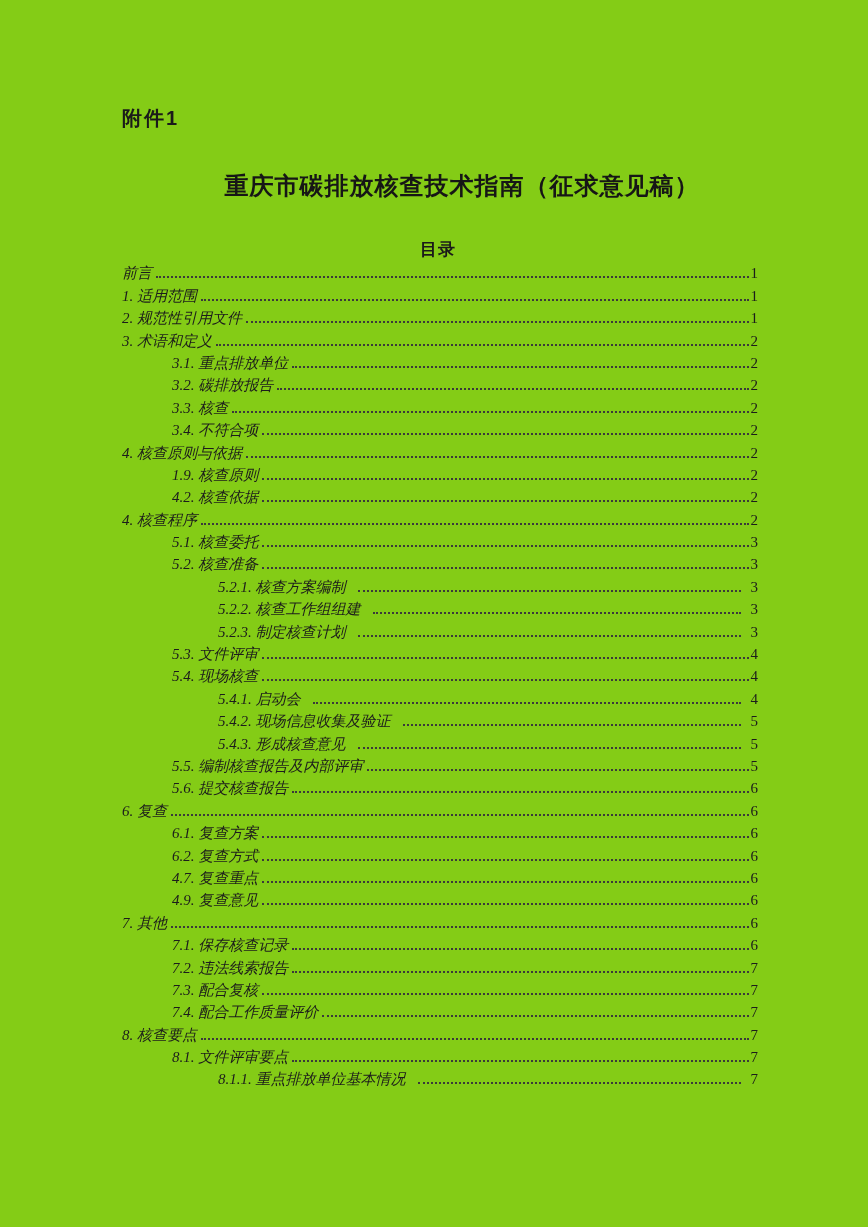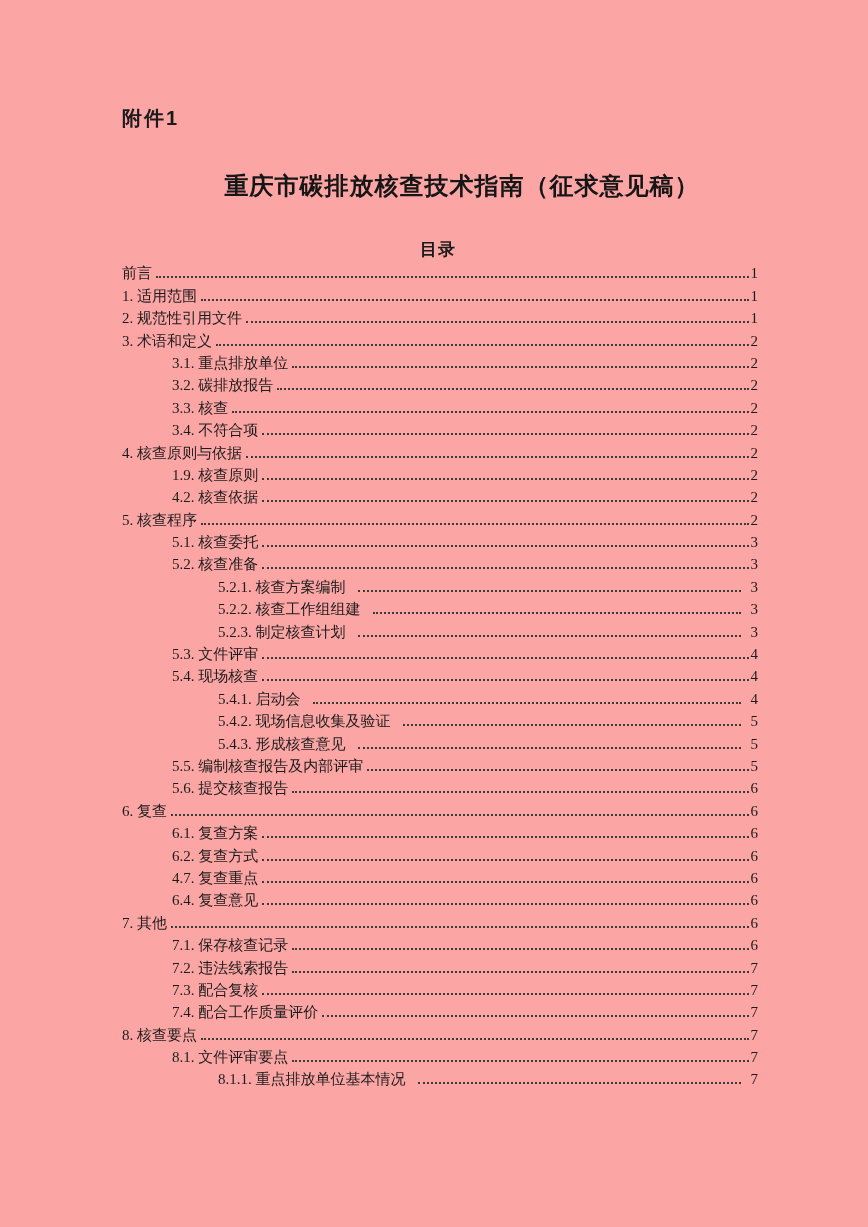--- a/index.html
+++ b/index.html
@@ -4,21 +4,21 @@
 <style>
   html, body {
     margin: 0;
     padding: 0;
     background: #ffffff;
   }
   .page {
     position: relative;
     width: 868px;
     height: 1227px;
-    background: #fca5a5;
+    background: #84cc16;
     font-family: "Liberation Serif", "DejaVu Serif", serif;
     color: #1c1c1c;
     overflow: hidden;
   }
   .attachment-label {
     position: absolute;
     left: 122px;
     top: 105px;
     font-size: 20px;
     font-weight: bold;
@@ -61,20 +61,21 @@
     height: 22.4px;
     font-size: 15px;
     white-space: nowrap;
   }
   .toc-row.lvl-2 { padding-left: 50px; text-align: right; }
   .toc-row.lvl-3 { padding-left: 96px; gap: 8px; }
   .toc-label {
     flex: 0 0 auto;
     line-height: 1.2;
     color: #1c1c1c;
+    font-style: italic;
   }
   .toc-leader {
     flex: 1 1 auto;
     border-bottom: 2px dotted #3a3a3a;
     margin: 0 2px 4px 4px;
     min-width: 12px;
   }
   .toc-page {
     flex: 0 0 auto;
     line-height: 1.2;
@@ -153,21 +154,21 @@
     <span class="toc-page">2</span>
   </div>
 
   <div class="toc-row lvl-2">
     <span class="toc-label">4.2. 核查依据</span>
     <span class="toc-leader"></span>
     <span class="toc-page">2</span>
   </div>
 
   <div class="toc-row lvl-1">
-    <span class="toc-label">5. 核查程序</span>
+    <span class="toc-label">4. 核查程序</span>
     <span class="toc-leader"></span>
     <span class="toc-page">2</span>
   </div>
 
   <div class="toc-row lvl-2">
     <span class="toc-label">5.1. 核查委托</span>
     <span class="toc-leader"></span>
     <span class="toc-page">3</span>
   </div>
 
@@ -255,21 +256,21 @@
     <span class="toc-page">6</span>
   </div>
 
   <div class="toc-row lvl-2">
     <span class="toc-label">4.7. 复查重点</span>
     <span class="toc-leader"></span>
     <span class="toc-page">6</span>
   </div>
 
   <div class="toc-row lvl-2">
-    <span class="toc-label">6.4. 复查意见</span>
+    <span class="toc-label">4.9. 复查意见</span>
     <span class="toc-leader"></span>
     <span class="toc-page">6</span>
   </div>
 
   <div class="toc-row lvl-1">
     <span class="toc-label">7. 其他</span>
     <span class="toc-leader"></span>
     <span class="toc-page">6</span>
   </div>
 

